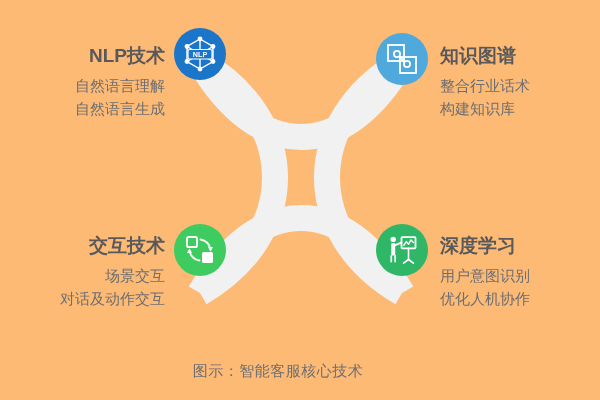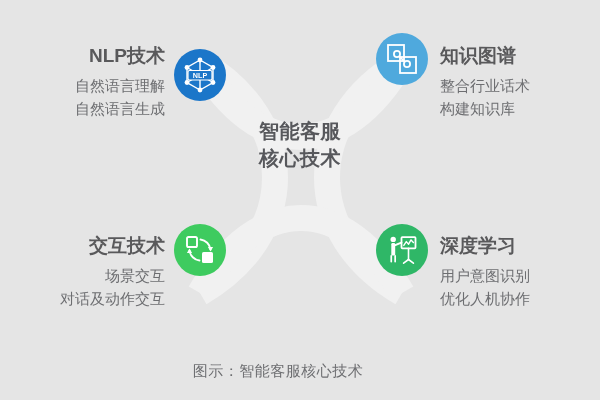--- a/index.html
+++ b/index.html
@@ -11,21 +11,21 @@
     height: 400px;
     background: #ffffff;
     font-family: "Liberation Sans", "DejaVu Sans", sans-serif;
     overflow: hidden;
   }
 
   #infographic {
     position: relative;
     width: 600px;
     height: 400px;
-    background: #e5e5e5;
+    background: #fdba74;
   }
 
   
   #bg-arcs {
     position: absolute;
     left: 0;
     top: 0;
     width: 600px;
     height: 400px;
     pointer-events: none;
@@ -36,21 +36,21 @@
     position: absolute;
     width: 52px;
     height: 52px;
     border-radius: 50%;
     display: flex;
     align-items: center;
     justify-content: center;
   }
   .icon-circle svg { display: block; }
 
-  #icon-nlp        { left: 174px; top: 49px; }
+  #icon-nlp        { left: 174px; top: 28px; }
   #icon-kg         { left: 376px; top: 33px; }
   #icon-interact   { left: 174px; top: 224px; }
   #icon-deep       { left: 376px; top: 224px; }
 
   
   .quad {
     position: absolute;
     width: 170px;
   }
   .quad-title {
@@ -163,24 +163,20 @@
       </g>
     </svg>
   </div>
 
   <div class="quad right" id="quad-kg">
     <div class="quad-title">知识图谱</div>
     <div class="quad-line">整合行业话术</div>
     <div class="quad-line">构建知识库</div>
   </div>
 
-  <div id="center-label">
-    <div class="center-line">智能客服</div>
-    <div class="center-line">核心技术</div>
-  </div>
 
   <div class="quad left" id="quad-interact">
     <div class="quad-title">交互技术</div>
     <div class="quad-line">场景交互</div>
     <div class="quad-line">对话及动作交互</div>
   </div>
 
   <div class="icon-circle" id="icon-interact" style="background:#3ECB5F;">
     <svg width="34" height="34" viewBox="0 0 34 34" xmlns="http://www.w3.org/2000/svg">
       <g stroke="#ffffff" stroke-width="1.9" fill="none">

